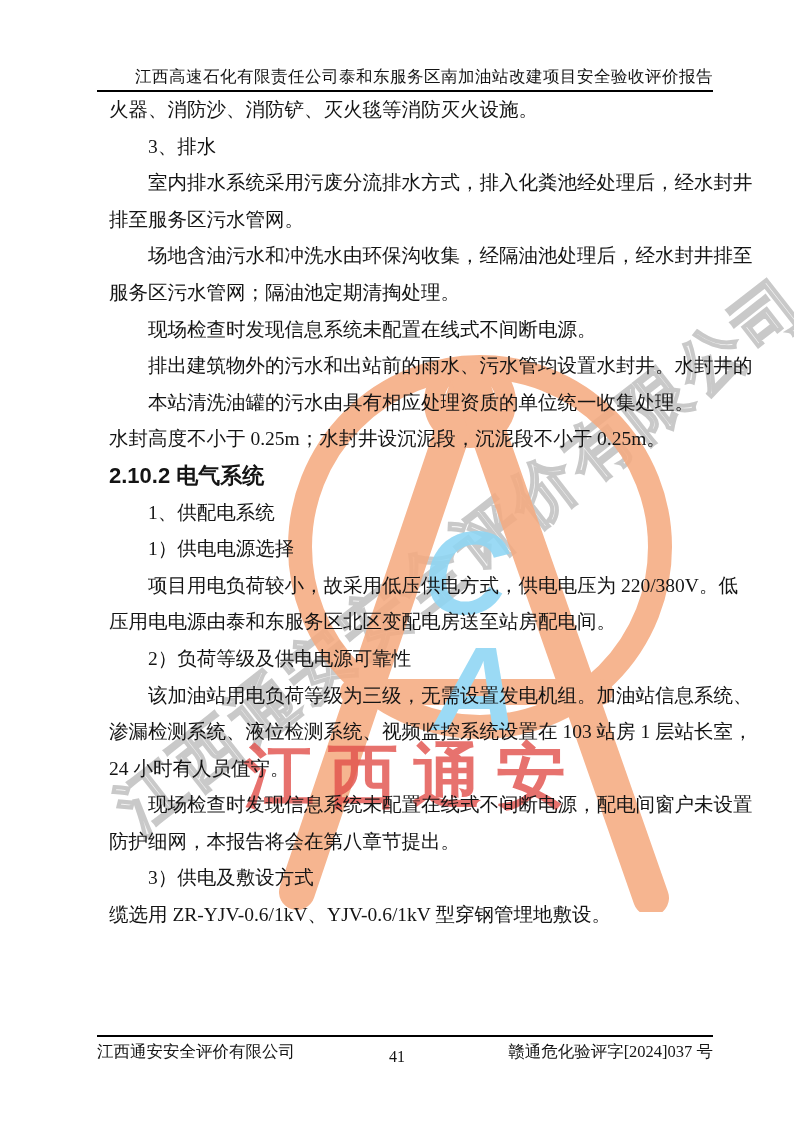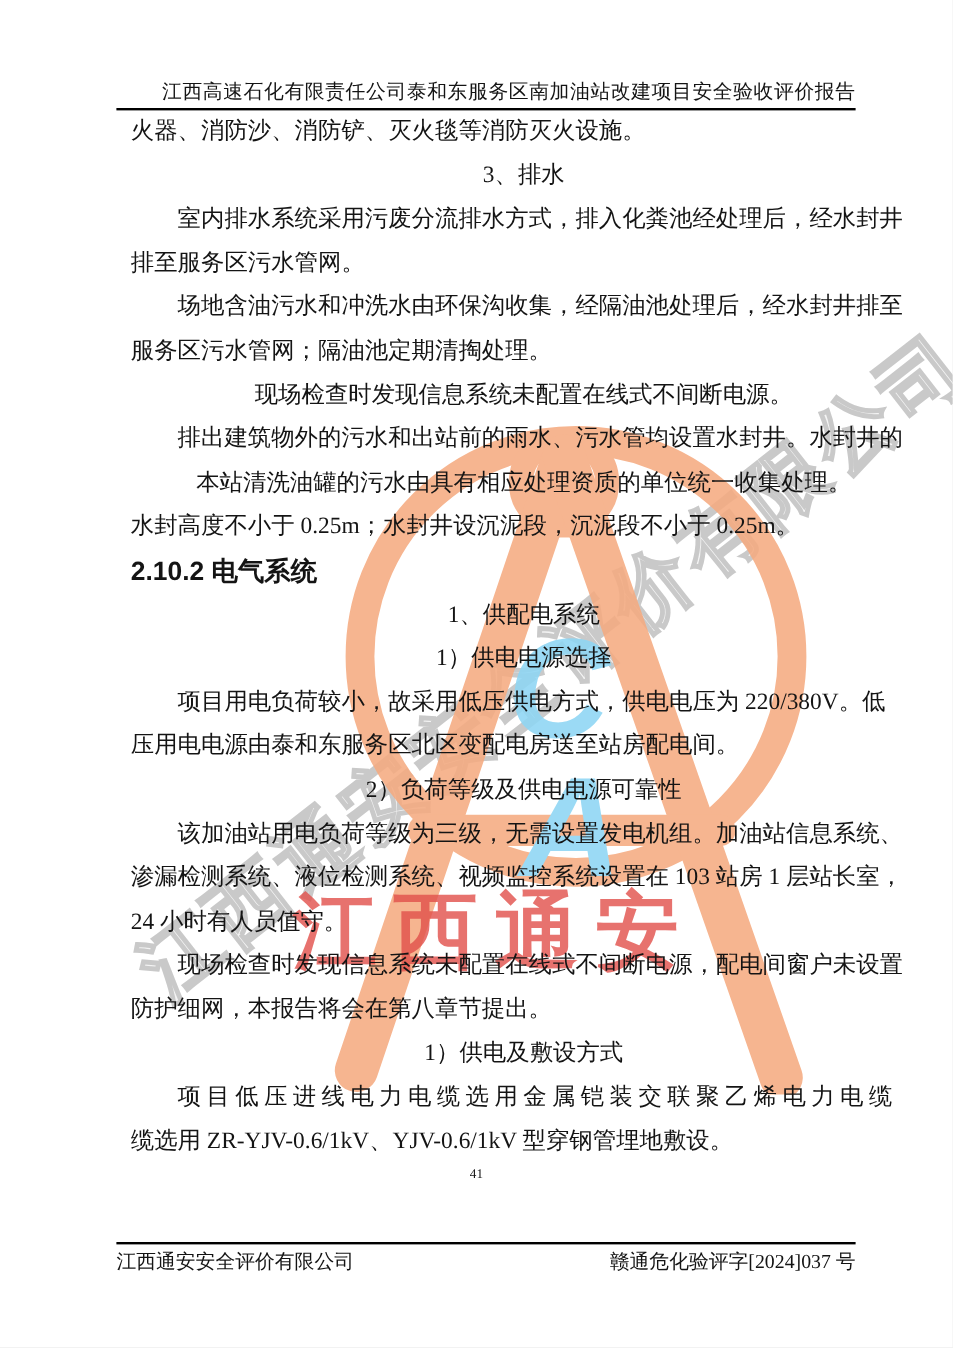--- a/index.html
+++ b/index.html
@@ -28,29 +28,29 @@
   }
   
   .layer{position:absolute;inset:0;z-index:1;border-radius:13px;}
   .header-title{
     position:absolute;left:97px;top:66px;width:616px;
     text-align:right;font-size:16.5px;letter-spacing:.5px;
   }
   .header-rule{position:absolute;left:97px;top:90px;width:616px;height:2px;background:#000;}
   .content{position:absolute;left:109px;top:92px;width:616px;}
   .line{height:36.6px;line-height:36.6px;font-size:19.5px;white-space:nowrap;}
-  .indent{padding-left:39px;text-align:center;}
+  .indent{padding-left:39px;}
   .heading{
     font-family:"Liberation Sans","DejaVu Sans",sans-serif;
     font-weight:bold;font-size:22px;
   }
   .stretch{letter-spacing:4.5px;}
   .page-num{
-    position:absolute;left:0;top:973px;width:794px;
-    text-align:center;font-size:11px;
+    position:absolute;left:0;top:1048px;width:794px;
+    text-align:center;font-size:16px;
   }
   .footer-rule{position:absolute;left:97px;top:1035px;width:616px;height:2px;background:#000;}
   .footer-row{
     position:absolute;left:97px;top:1041px;width:616px;
     display:flex;justify-content:space-between;font-size:16.5px;
   }
 </style>
 </head>
 <body>
 
@@ -94,22 +94,21 @@
         <div class="line indent">1、供配电系统</div>
         <div class="line indent">1）供电电源选择</div>
         <div class="line indent">项目用电负荷较小，故采用低压供电方式，供电电压为 220/380V。低</div>
         <div class="line plain">压用电电源由泰和东服务区北区变配电房送至站房配电间。</div>
         <div class="line indent">2）负荷等级及供电电源可靠性</div>
         <div class="line indent">该加油站用电负荷等级为三级，无需设置发电机组。加油站信息系统、</div>
         <div class="line plain">渗漏检测系统、液位检测系统、视频监控系统设置在 103 站房 1 层站长室，</div>
         <div class="line plain">24 小时有人员值守。</div>
         <div class="line indent">现场检查时发现信息系统未配置在线式不间断电源，配电间窗户未设置</div>
         <div class="line plain">防护细网，本报告将会在第八章节提出。</div>
-        <div class="line indent">1）供电及敷设方式</div>
-        <div class="line indent stretch">项目低压进线电力电缆选用金属铠装交联聚乙烯电力电缆</div>
+        <div class="line indent">3）供电及敷设方式</div>
         <div class="line plain">缆选用 ZR-YJV-0.6/1kV、YJV-0.6/1kV 型穿钢管埋地敷设。</div>
       </div>
 
     <div class="page-num">41</div>
     <div class="footer-rule"></div>
     <div class="footer-row">
       <span>江西通安安全评价有限公司</span>
       <span>赣通危化验评字[2024]037 号</span>
     </div>
   </div>

